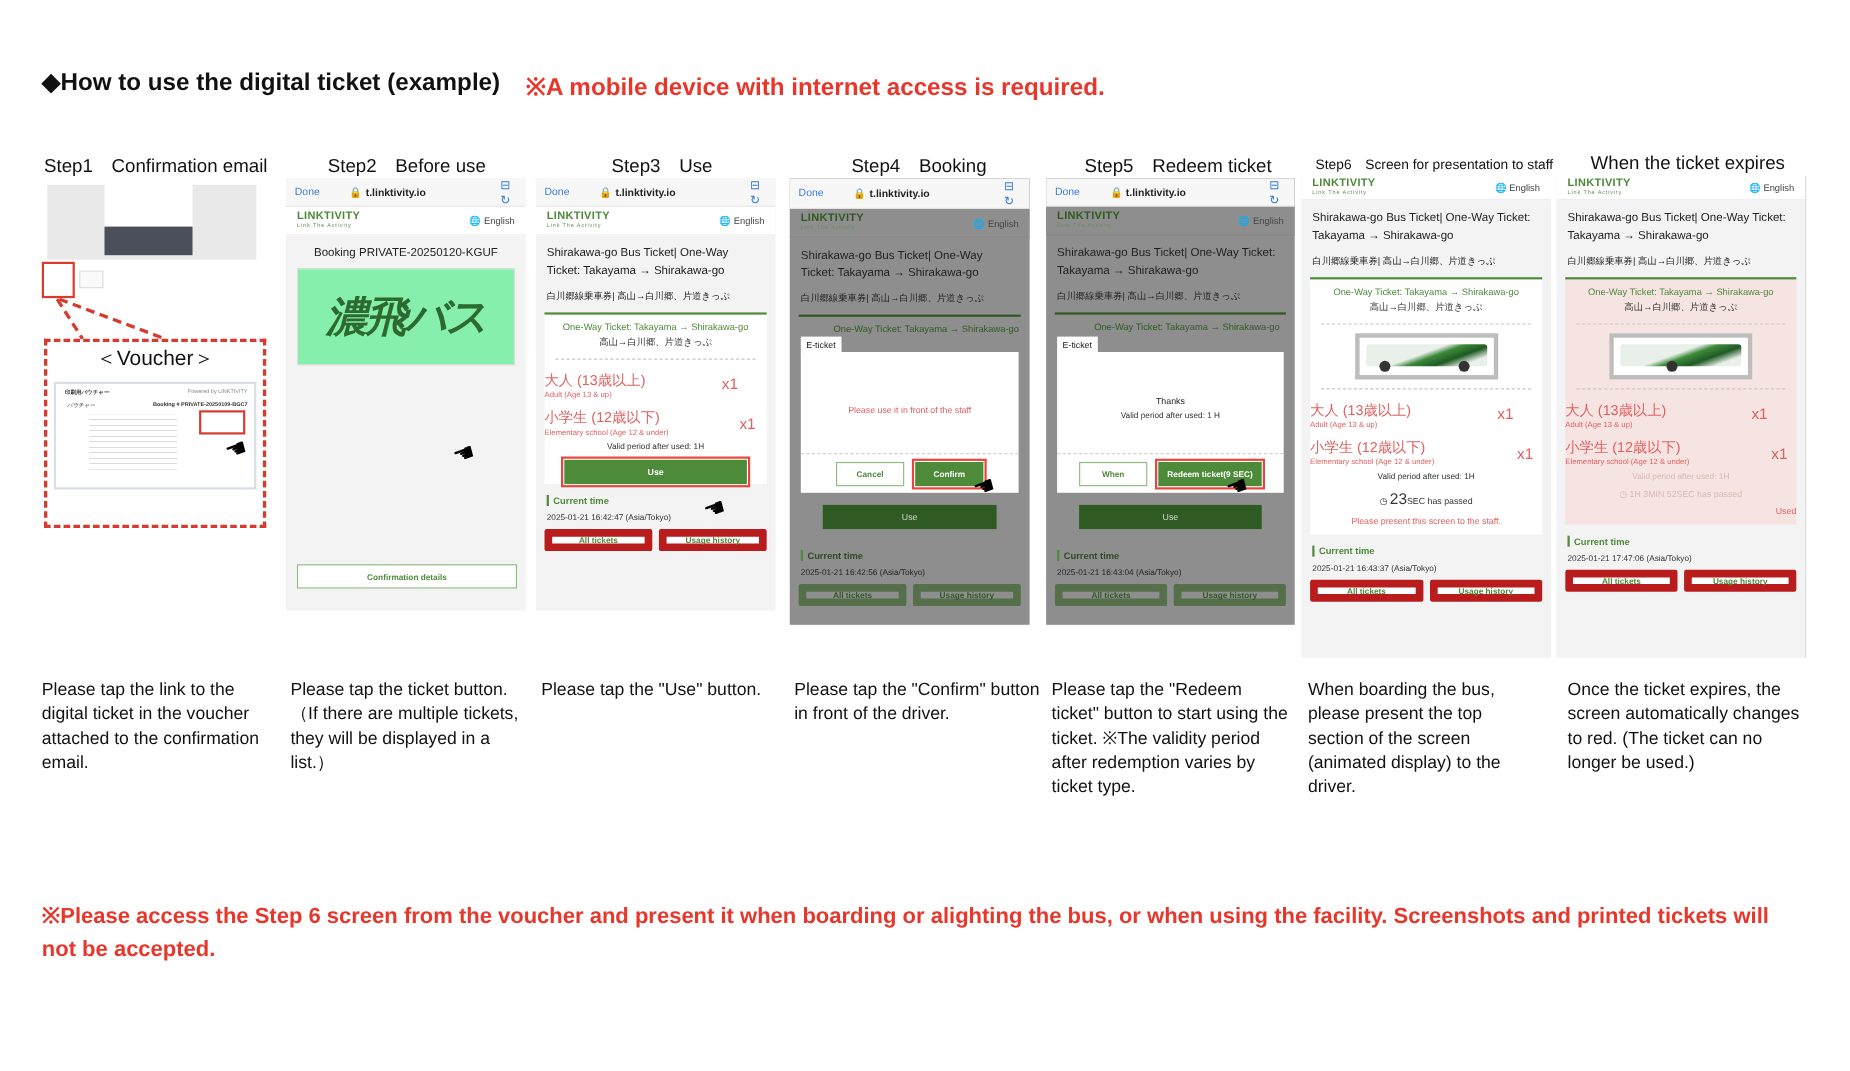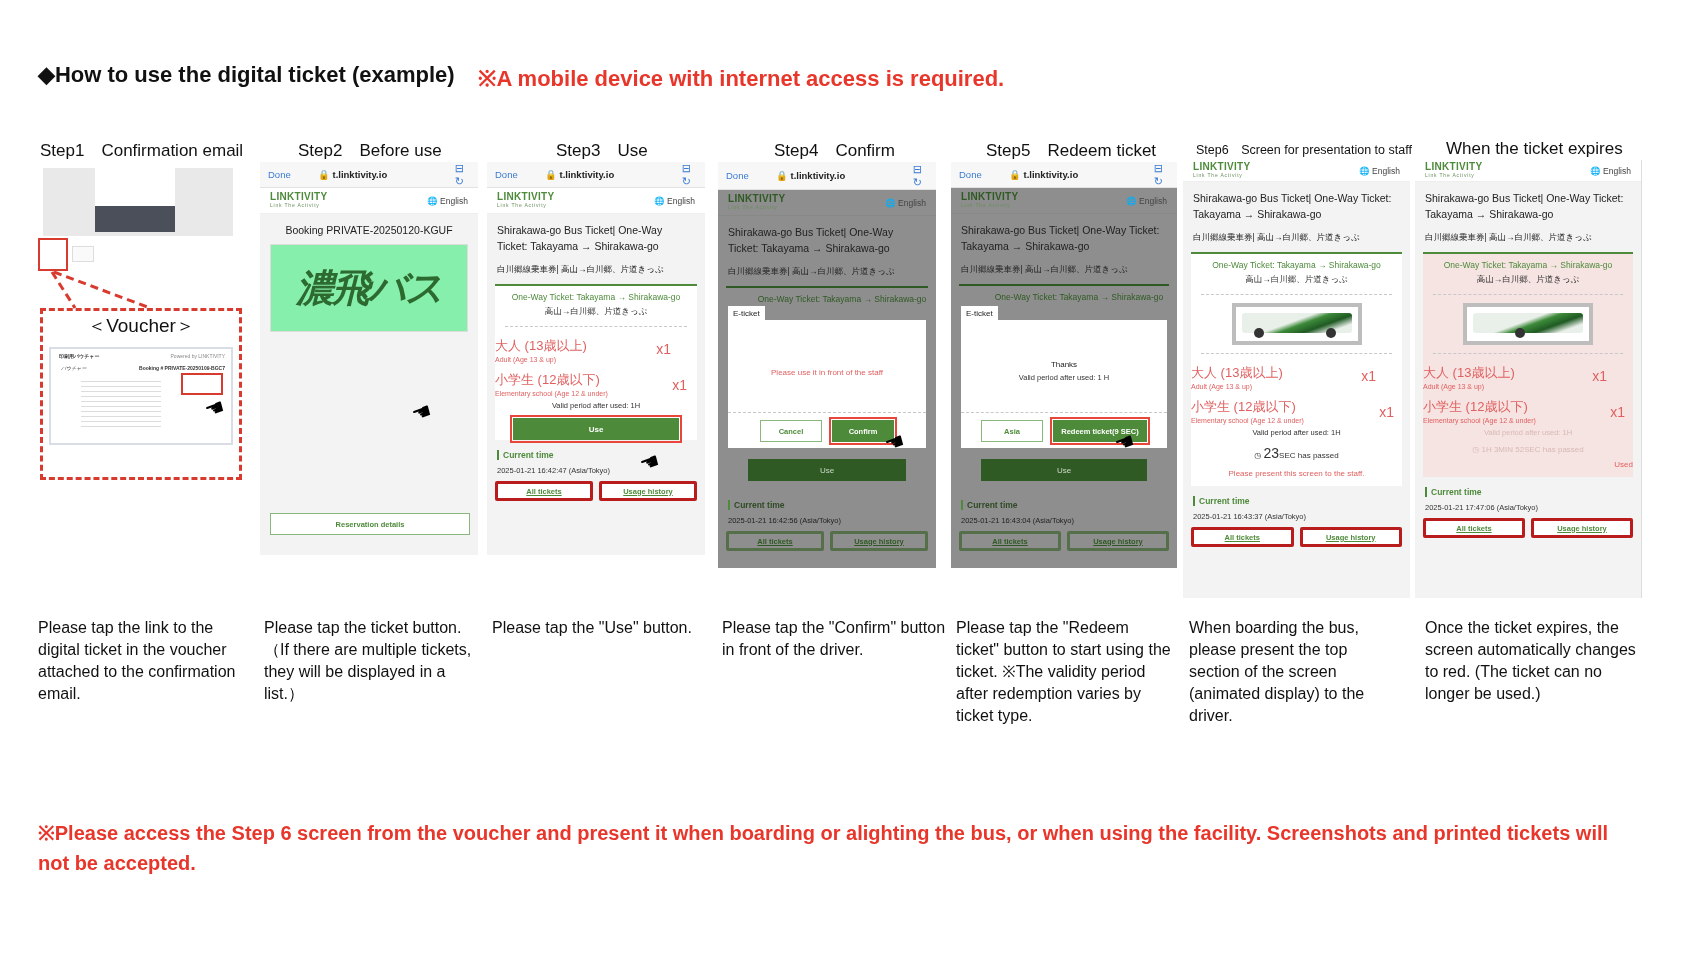--- a/index.html
+++ b/index.html
@@ -41,21 +41,21 @@
   .fare { text-align: left; color: #e06060; position: relative; }
   .fare .jp { font-size: 13px; }
   .fare .en { font-size: 7px; display: block; margin-top: 1px; }
   .fare .qty { position: absolute; font-size: 14px; }
   .valid { text-align: center; font-size: 7.5px; color: #333; padding: 4px 0; }
   .use-btn { margin: 4px 18px 8px; height: 22px; background: #4d8a3a; color: #fff; font-weight: bold; font-size: 8px; display: flex; align-items: center; justify-content: center; outline: 2px solid #e8463a; outline-offset: 1px; }
 
   .current { margin: 10px 10px 0; border-left: 2px solid #4d8a3a; padding-left: 4px; color: #4d8a3a; font-weight: bold; font-size: 8.5px; }
   .current-time { font-size: 7.5px; color: #333; padding: 6px 10px 0; }
   .btn-row { display: flex; gap: 6px; padding: 6px 8px; }
-  .btn-row .b { flex: 1; height: 20px; border: 3px solid #b91c1c; background: #fff; color: #4d8a3a; font-weight: bold; font-size: 7.5px; display: flex; align-items: center; justify-content: center; border-radius: 2px; text-decoration: underline; }
+  .btn-row .b { flex: 1; height: 20px; border: 7px solid #b91c1c; background: #fff; color: #4d8a3a; font-weight: bold; font-size: 7.5px; display: flex; align-items: center; justify-content: center; border-radius: 2px; }
   .dim .btn-row .b { background: #8e8e8e; border-color: #556f4a; color: #2f5a23; }
   .dim .current, .dim .current-time { color: #2f4a25; }
   .dim .current-time { color: #222; }
 
   .modal { position: absolute; background: #fff; }
   .modal-tab { position: absolute; background: #fff; font-size: 8px; padding: 3px 5px; color: #222; }
   .modal .msg { text-align: center; font-size: 8px; }
   .modal .btns { position: absolute; left: 0; right: 0; display: flex; gap: 10px; justify-content: center; }
   .ghost-btn { width: 62px; height: 22px; border: 1px solid #8ab87c; color: #4d8a3a; font-weight: bold; font-size: 7.5px; display: flex; align-items: center; justify-content: center; }
   .green-btn { height: 22px; background: #4d8a3a; color: #fff; font-weight: bold; font-size: 7.5px; display: flex; align-items: center; justify-content: center; outline: 2px solid #e8463a; outline-offset: 1px; }
@@ -87,21 +87,21 @@
 </style>
 </head>
 <body>
 
 <div class="abs title">◆How to use the digital ticket (example)</div>
 <div class="abs title-note">※A mobile device with internet access is required.</div>
 
 <div class="abs step-label" style="left:40px">Step1　Confirmation email</div>
 <div class="abs step-label" style="left:298px">Step2　Before use</div>
 <div class="abs step-label" style="left:556px">Step3　Use</div>
-<div class="abs step-label" style="left:774px">Step4　Confirm</div>
+<div class="abs step-label" style="left:774px">Step4　Booking</div>
 <div class="abs step-label" style="left:986px">Step5　Redeem ticket</div>
 <div class="abs step-label small" style="left:1196px">Step6　Screen for presentation to staff</div>
 <div class="abs step-label" style="left:1446px">When the ticket expires</div>
 
 <div class="abs email-shot" style="left:43px;top:168px;width:190px;height:68px">
   <div class="email-inner"></div>
   <div class="email-footer"></div>
 </div>
 <div class="abs red-sq" style="left:38px;top:238px;width:30px;height:33px"></div>
 <div class="abs" style="left:72px;top:246px;width:22px;height:16px;border:1px solid #ddd;background:#fafafa"></div>
@@ -127,21 +127,21 @@
     <span class="done">Done</span>
     <span class="url">🔒 t.linktivity.io</span>
     <span class="icons">⊟ ↻</span>
   </div>
   <div class="brandbar">
     <span class="logo"><span>LINKTIVITY</span><small>Link The Activity</small></span>
     <span class="lang">🌐 <span>English</span></span>
   </div>
   <div style="text-align:center;font-size:10.5px;padding:10px 0 8px">Booking PRIVATE-20250120-KGUF</div>
   <div style="margin:0 10px;height:88px;background:#86efac;border:1px solid #ddd;display:flex;align-items:center;justify-content:center;color:#2d6a30;font-size:38px;font-weight:bold;font-style:italic;letter-spacing:-2px">濃飛バス</div>
-  <div style="position:absolute;left:10px;right:8px;bottom:20px;height:22px;border:1px solid #8ab87c;background:#fff;color:#4d8a3a;font-weight:bold;font-size:7.5px;display:flex;align-items:center;justify-content:center">Reservation details</div>
+  <div style="position:absolute;left:10px;right:8px;bottom:20px;height:22px;border:1px solid #8ab87c;background:#fff;color:#4d8a3a;font-weight:bold;font-size:7.5px;display:flex;align-items:center;justify-content:center">Confirmation details</div>
 </div>
 <div class="hand" style="left:412px;top:402px">☚</div>
 
 <div class="abs phone" style="left:487px;top:162px;width:218px;height:393px">
   <div class="browser-bar">
     <span class="done">Done</span>
     <span class="url">🔒 t.linktivity.io</span>
     <span class="icons">⊟ ↻</span>
   </div>
   <div class="brandbar">
@@ -223,21 +223,21 @@
   <div class="ticket-title">Shirakawa-go Bus Ticket| One-Way Ticket: Takayama → Shirakawa-go</div>
   <div class="jp-sub">白川郷線乗車券| 高山→白川郷、片道きっぷ</div>
   <div style="margin:4px 8px 0;border-top:2px solid #2f5a23;height:200px;position:relative">
     <div style="text-align:center;color:#2f5a23;font-size:8.5px;padding:6px 0 0 30px">One-Way Ticket: Takayama → Shirakawa-go</div>
   </div>
   <div class="modal" style="left:10px;top:158px;width:206px;height:128px">
     <div class="msg" style="padding-top:40px;color:#222">Thanks</div>
     <div class="msg" style="padding-top:4px;color:#333;font-size:7.5px">Valid period after used: 1 H</div>
     <div class="dash" style="position:absolute;left:0;right:0;top:92px;margin:0"></div>
     <div class="btns" style="top:100px">
-      <div class="ghost-btn">Asia</div>
+      <div class="ghost-btn">When</div>
       <div class="green-btn" style="width:94px">Redeem ticket(9 SEC)</div>
     </div>
   </div>
   <div class="modal-tab" style="left:10px;top:144px">E-ticket</div>
   <div class="dark-use" style="top:297px">Use</div>
   <div style="position:absolute;left:0;right:0;top:328px">
     <div class="current">Current time</div>
     <div class="current-time">2025-01-21 16:43:04 (Asia/Tokyo)</div>
     <div class="btn-row">
       <div class="b">All tickets</div>

